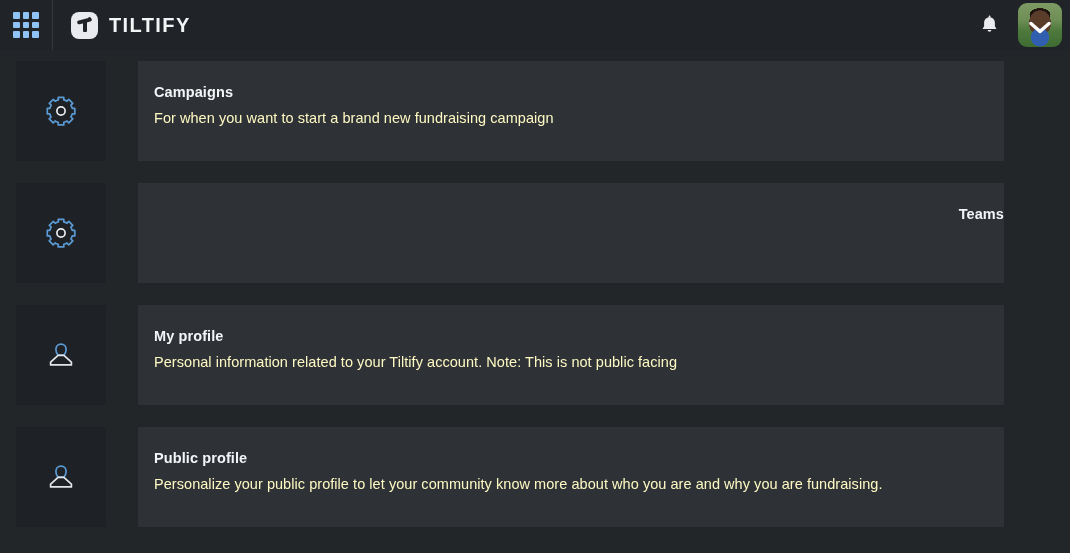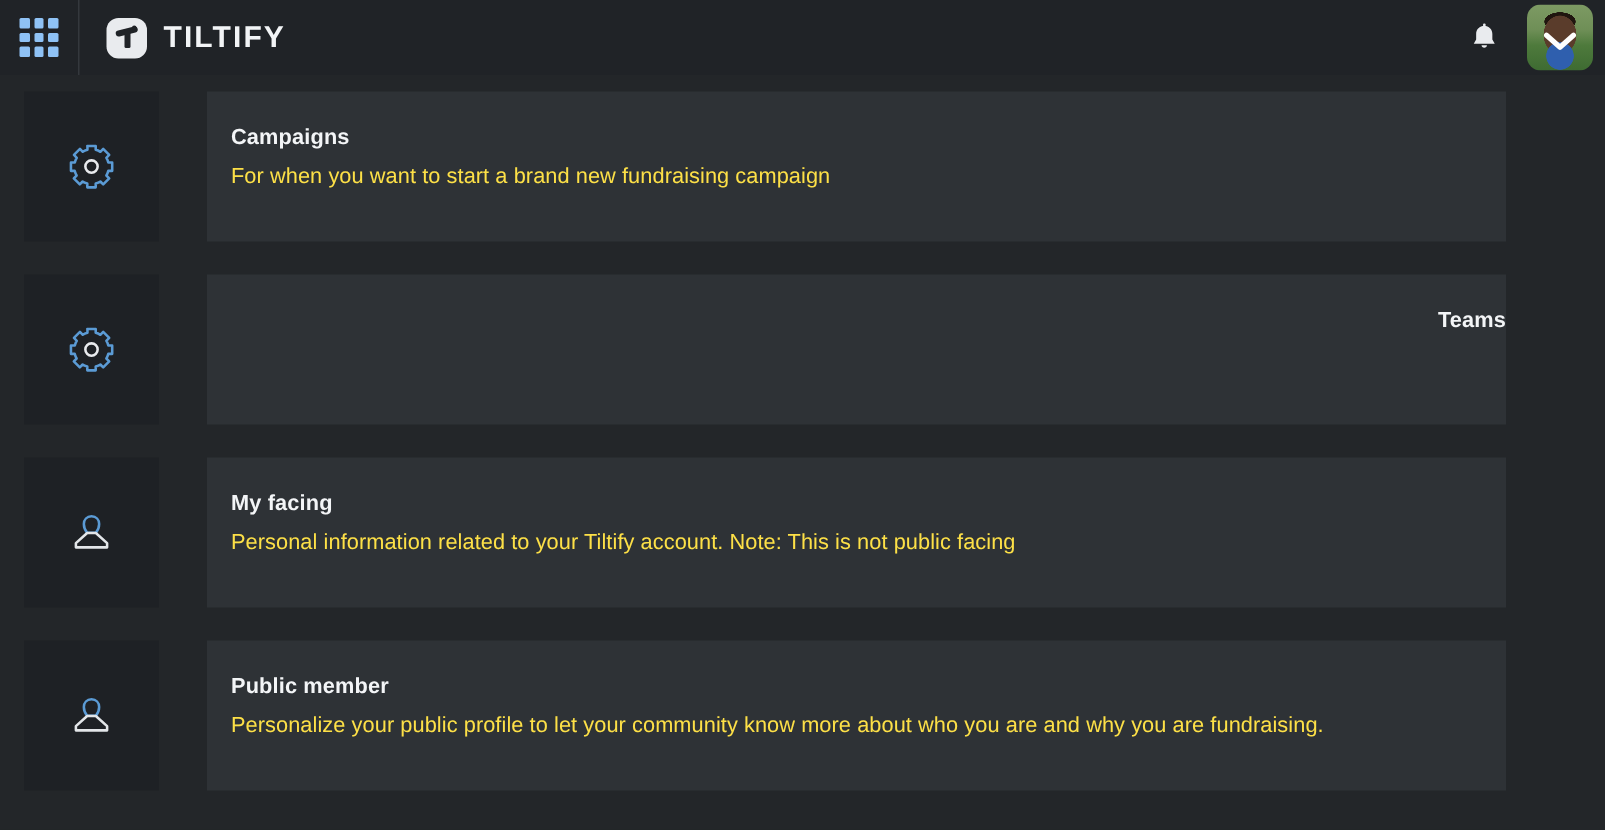--- a/index.html
+++ b/index.html
@@ -187,21 +187,21 @@
   .card-title {
     font-size: 14.5px;
     font-weight: bold;
     color: #f3f5f7;
     letter-spacing: 0.1px;
   }
 
   .card-desc {
     margin-top: 10px;
     font-size: 14.5px;
-    color: #fde047;
+    color: #fef9c3;
     letter-spacing: 0.05px;
   }
 </style>
 </head>
 <body>
 
 <div class="topbar">
 
   <div class="grid-icon">
     <span></span>
@@ -274,31 +274,31 @@
   </div>
 
   <div class="row" style="top:255px;">
     <div class="icon-tile">
       <svg width="36" height="34" viewBox="0 0 36 34" fill="none" aria-hidden="true">
         <path d="M18 6.2c-3.1 0-5.1 2.2-5.1 5.2 0 2.6 1 4.4 2.2 5.8h5.8c1.2-1.4 2.2-3.2 2.2-5.8 0-3-2-5.2-5.1-5.2z" stroke="#5b9bd5" stroke-width="1.7" stroke-linejoin="round"></path>
         <path d="M15.1 17.3 7.6 24.1v2.8h20.8v-2.8l-7.5-6.8z" stroke="#e3e6e9" stroke-width="1.7" stroke-linejoin="round"></path>
       </svg>
     </div>
     <div class="card">
-      <div class="card-title">My facing</div>
+      <div class="card-title">My profile</div>
       <div class="card-desc">Personal information related to your Tiltify account. Note: This is not public facing</div>
     </div>
   </div>
 
   <div class="row" style="top:377px;">
     <div class="icon-tile">
       <svg width="36" height="34" viewBox="0 0 36 34" fill="none" aria-hidden="true">
         <path d="M18 6.2c-3.1 0-5.1 2.2-5.1 5.2 0 2.6 1 4.4 2.2 5.8h5.8c1.2-1.4 2.2-3.2 2.2-5.8 0-3-2-5.2-5.1-5.2z" stroke="#5b9bd5" stroke-width="1.7" stroke-linejoin="round"></path>
         <path d="M15.1 17.3 7.6 24.1v2.8h20.8v-2.8l-7.5-6.8z" stroke="#e3e6e9" stroke-width="1.7" stroke-linejoin="round"></path>
       </svg>
     </div>
     <div class="card">
-      <div class="card-title">Public member</div>
+      <div class="card-title">Public profile</div>
       <div class="card-desc">Personalize your public profile to let your community know more about who you are and why you are fundraising.</div>
     </div>
   </div>
 
 </div>
 
 </body></html>

